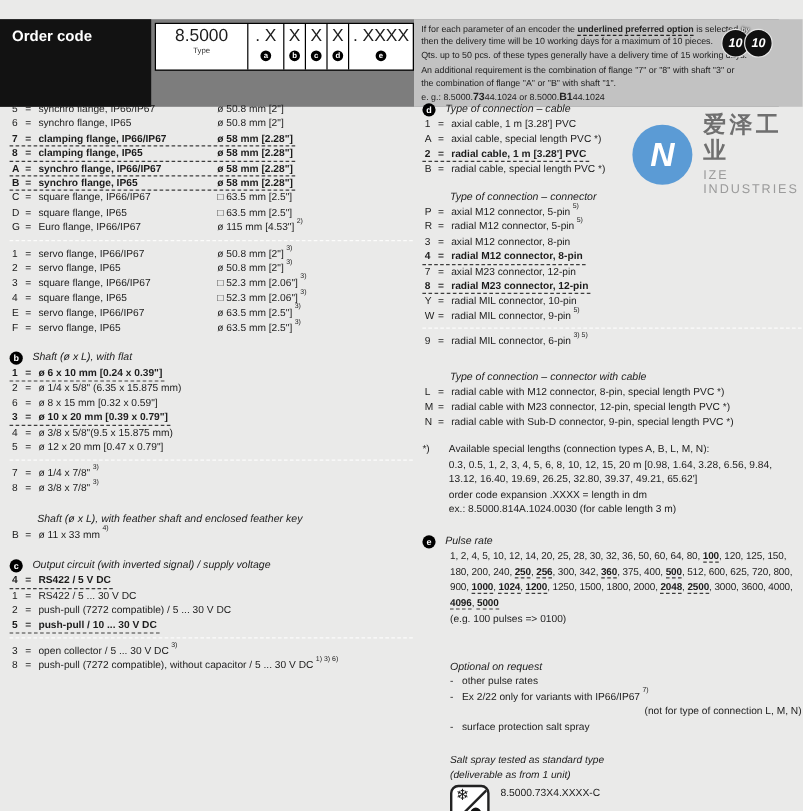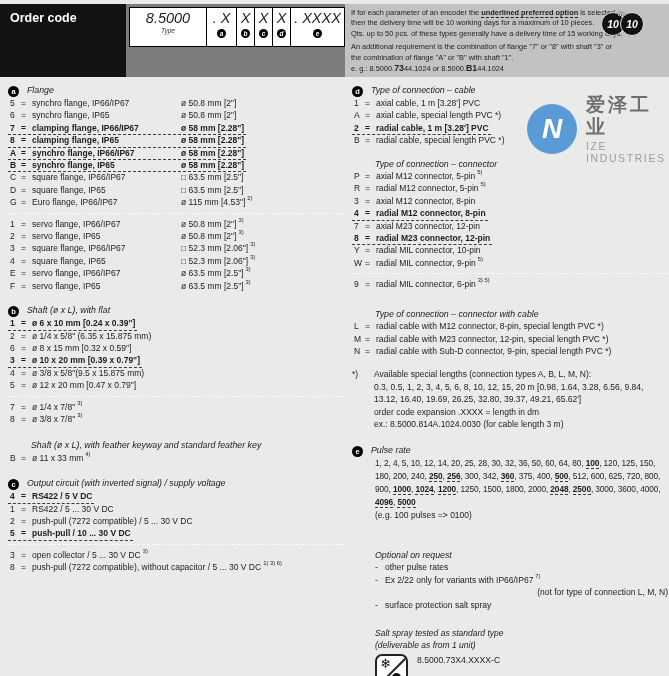--- a/index.html
+++ b/index.html
@@ -2,26 +2,26 @@
 <html><head>
 <meta charset="utf-8">
 <style>
   html,body{margin:0;padding:0;}
   body{
     width:669px;height:676px;position:relative;overflow:hidden;
     background:#eaeae9;color:#1c1c1c;
     font-family:"Liberation Sans", sans-serif;font-size:8.5px;
   }
   
-  .band{position:absolute;top:4px;left:0;width:649px;height:73px;background:#7d7d7d;}
+  .band{position:absolute;top:16px;left:0;width:649px;height:73px;background:#7d7d7d;}
   .band-right{position:absolute;top:0;left:345px;width:324px;height:73px;background:#c2c2c2;}
   .title-box{position:absolute;top:0;left:0;width:126px;height:73px;background:#121212;color:#fff;
     box-sizing:border-box;padding:6px 0 0 10px;font-weight:bold;font-size:12.5px;line-height:16px;}
   .code-box{position:absolute;top:4px;left:130px;width:214px;height:38px;background:#fff;
-    outline:1.5px solid #000;display:flex;box-sizing:border-box;font-style:italic;}
+    outline:1.5px solid #000;display:flex;box-sizing:border-box;}
   .cb-cell{border-left:1px solid #000;display:flex;flex-direction:column;align-items:center;box-sizing:border-box;}
   .cb-cell.c-type{border-left:none;width:76px;}
   .cb-cell.c0{width:30px}.cb-cell.c1{width:18px}.cb-cell.c2{width:18px}.cb-cell.c3{width:18px}.cb-cell.c4{flex:1}
   .cb-big{font-size:14.5px;line-height:17px;margin-top:2px;white-space:pre;}
   .cb-sub{font-size:6.5px;color:#333;line-height:8px;}
   .cb-letter{margin-top:2px;line-height:9px;}
   .circle-letter{display:inline-block;width:9px;height:9px;border-radius:50%;background:#000;color:#fff;
     font-size:6.5px;line-height:9px;text-align:center;font-weight:bold;}
   .head-note{position:absolute;left:351px;top:4px;width:276px;font-size:7.4px;line-height:10.4px;color:#222;}
   .head-note p{margin:0 0 3px 0;}
@@ -128,23 +128,20 @@
   <span class="wm-circle">
     <span class="wm-n">N</span>
   </span>
   <span>
     <span class="wm-cn">爱泽工业</span>
     <span class="wm-en">IZE INDUSTRIES</span>
   </span>
 </div>
 
 <div id="col-left" class="col">
-  <div class="sec-head">
-    <span class="marker">a</span><span class="sec-title">Flange</span>
-  </div>
   <div class="rows flange">
       <div class="row"><span class="code">5</span><span class="eq">=</span><span class="desc">synchro flange, IP66/IP67</span><span class="dim">ø 50.8 mm [2"]</span></div>
       <div class="row"><span class="code">6</span><span class="eq">=</span><span class="desc">synchro flange, IP65</span><span class="dim">ø 50.8 mm [2"]</span></div>
       <div class="row preferred"><span class="code">7</span><span class="eq">=</span><span class="desc">clamping flange, IP66/IP67</span><span class="dim">ø 58 mm [2.28"]</span></div>
       <div class="row preferred"><span class="code">8</span><span class="eq">=</span><span class="desc">clamping flange, IP65</span><span class="dim">ø 58 mm [2.28"]</span></div>
       <div class="row preferred"><span class="code">A</span><span class="eq">=</span><span class="desc">synchro flange, IP66/IP67</span><span class="dim">ø 58 mm [2.28"]</span></div>
       <div class="row preferred"><span class="code">B</span><span class="eq">=</span><span class="desc">synchro flange, IP65</span><span class="dim">ø 58 mm [2.28"]</span></div>
       <div class="row"><span class="code">C</span><span class="eq">=</span><span class="desc">square flange, IP66/IP67</span><span class="dim">□ 63.5 mm [2.5"]</span></div>
       <div class="row"><span class="code">D</span><span class="eq">=</span><span class="desc">square flange, IP65</span><span class="dim">□ 63.5 mm [2.5"]</span></div>
       <div class="row"><span class="code">G</span><span class="eq">=</span><span class="desc">Euro flange, IP66/IP67</span><span class="dim">ø 115 mm [4.53"]</span><sup class="fn">2)</sup></div>
@@ -168,21 +165,21 @@
       <div class="row"><span class="code">6</span><span class="eq">=</span><span class="desc">ø 8 x 15 mm [0.32 x 0.59"]</span></div>
       <div class="row preferred"><span class="code">3</span><span class="eq">=</span><span class="desc">ø 10 x 20 mm [0.39 x 0.79"]</span></div>
       <div class="row"><span class="code">4</span><span class="eq">=</span><span class="desc">ø 3/8 x 5/8"(9.5 x 15.875 mm)</span></div>
       <div class="row"><span class="code">5</span><span class="eq">=</span><span class="desc">ø 12 x 20 mm [0.47 x 0.79"]</span></div>
     </div>
   <div class="sep"></div>
   <div class="rows">
       <div class="row"><span class="code">7</span><span class="eq">=</span><span class="desc">ø 1/4 x 7/8"</span><sup class="fn">3)</sup></div>
       <div class="row"><span class="code">8</span><span class="eq">=</span><span class="desc">ø 3/8 x 7/8"</span><sup class="fn">3)</sup></div>
     </div>
-  <div class="sub-title mtB">Shaft (ø x L), with feather keyway and standard feather key</div>
+  <div class="sub-title mtB">Shaft (ø x L), with feather shaft and enclosed feather key</div>
   <div class="rows">
       <div class="row"><span class="code">B</span><span class="eq">=</span><span class="desc">ø 11 x 33 mm</span><sup class="fn">4)</sup></div>
     </div>
 
   <div class="sec-head mtC">
     <span class="marker">c</span><span class="sec-title">Output circuit (with inverted signal) / supply voltage</span>
   </div>
   <div class="rows">
       <div class="row preferred"><span class="code">4</span><span class="eq">=</span><span class="desc">RS422 / 5 V DC</span></div>
       <div class="row"><span class="code">1</span><span class="eq">=</span><span class="desc">RS422 / 5 ... 30 V DC</span></div>

